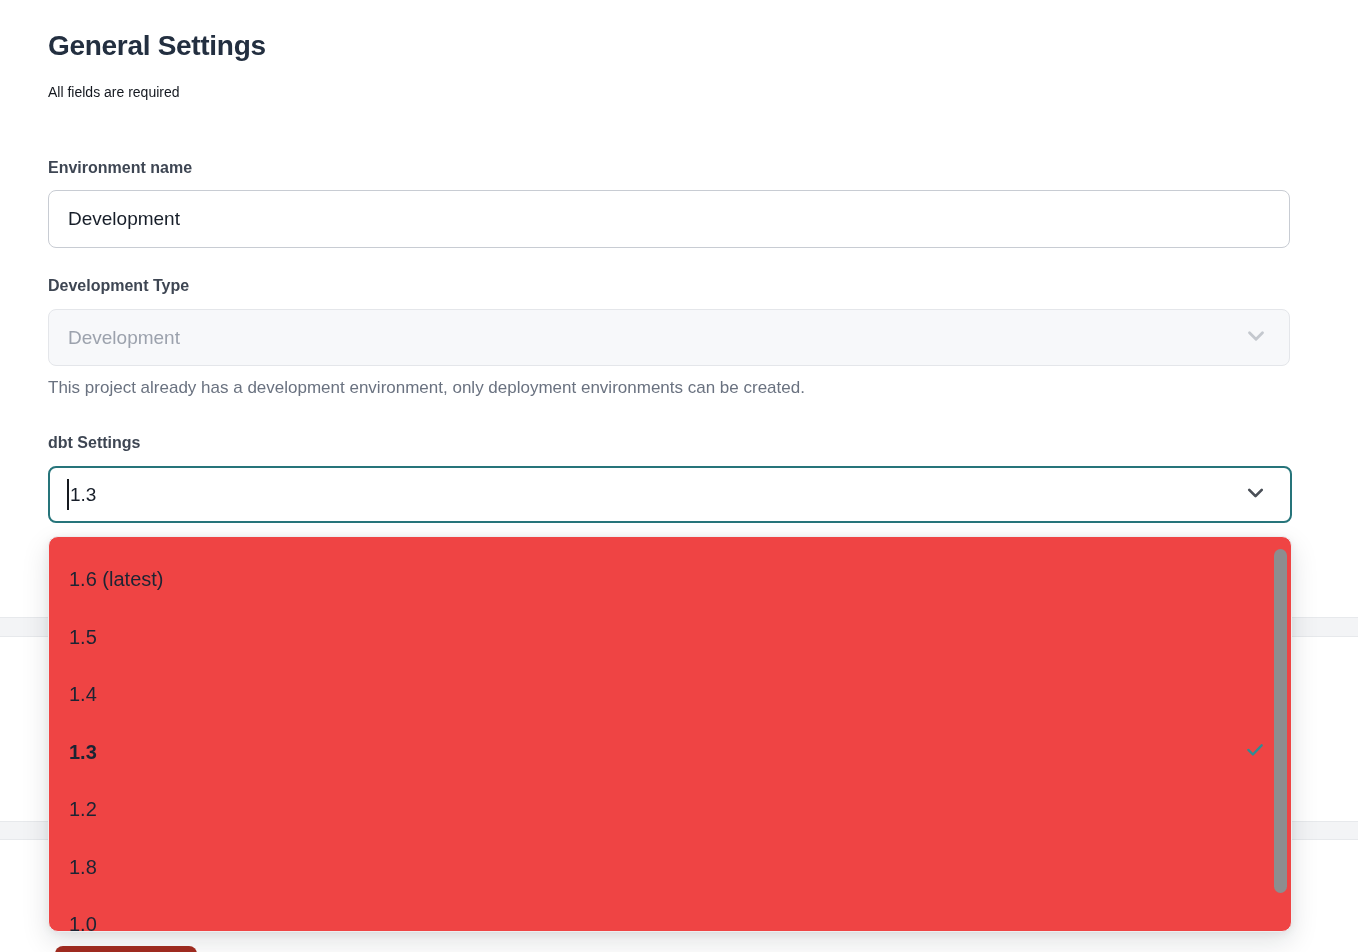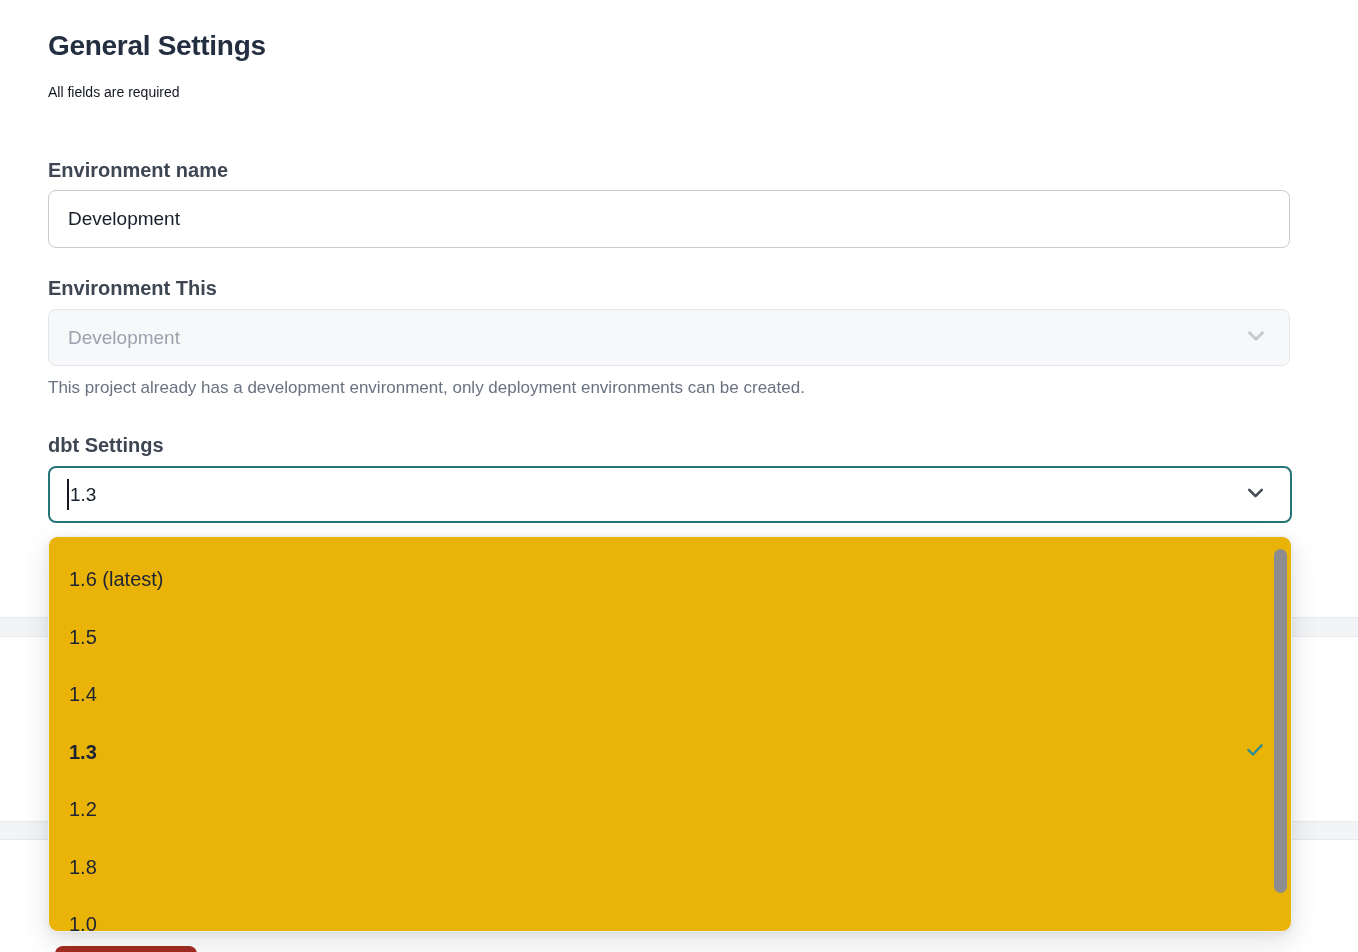--- a/index.html
+++ b/index.html
@@ -4,21 +4,21 @@
 <style>
   * { margin:0; padding:0; box-sizing:border-box; }
   html,body { width:1358px; height:952px; background:#ffffff; overflow:hidden;
               font-family:"Liberation Sans","DejaVu Sans",sans-serif; }
   .screen { position:relative; width:1358px; height:952px; background:#ffffff; overflow:hidden; }
 
   
   .page-title { position:absolute; left:48px; top:30px; font-size:28px; font-weight:700;
                 color:#232F40; letter-spacing:-0.3px; }
   .page-subtitle { position:absolute; left:48px; top:84px; font-size:14px; color:#14181F; }
-  .field-label { position:absolute; left:48px; font-size:20px; font-weight:700; color:#3E4653; }
+  .field-label { position:absolute; left:48px; font-size:16px; font-weight:700; color:#3E4653; }
   .helper-text { position:absolute; left:48px; top:378px; font-size:17px; color:#6A7280; }
 
   
   .text-input { position:absolute; left:48px; top:190px; width:1242px; height:58px;
                 border:1px solid #C8CCD3; border-radius:8px; background:#fff;
                 padding:0 0 0 19px; font-size:19px; color:#171E29; outline:none;
                 font-family:"Liberation Sans","DejaVu Sans",sans-serif; }
   .select-disabled { position:absolute; left:48px; top:309px; width:1242px; height:57px;
                 background:#F7F8FA; border:1px solid #E4E6EA; border-radius:8px;
                 display:flex; align-items:center; padding-left:19px; }
@@ -32,21 +32,21 @@
   .text-caret { width:2px; height:31px; background:#15191f; margin-right:1px; }
 
   
   .bg-band { position:absolute; left:0; width:1358px; background:#F3F4F6;
              border-top:1px solid #E7E9EC; border-bottom:1px solid #E7E9EC; z-index:1; }
   .band-1 { top:617px; height:20px; }
   .band-2 { top:821px; height:19px; }
 
   
   .dropdown-panel { position:absolute; left:48px; top:536px; width:1244px; height:396px;
-                    background:#eab308; border:1px solid #EDEEF0; border-radius:10px;
+                    background:#ef4444; border:1px solid #EDEEF0; border-radius:10px;
                     box-shadow:0 10px 28px rgba(20,24,31,0.12), 0 2px 8px rgba(20,24,31,0.06);
                     overflow:hidden; z-index:5; padding-top:14px; }
   .option { position:relative; height:57.5px; display:flex; align-items:center;
             padding-left:20px; font-size:20px; color:#1C2433; cursor:pointer; }
   .option.selected { font-weight:700; }
   .option .check { position:absolute; right:26px; top:50%; transform:translateY(-50%); }
 
   .scrollbar-thumb { position:absolute; right:4px; top:12px; width:13px; height:344px;
                      background:#8D8D8F; border-radius:7px; z-index:6; }
 
@@ -61,21 +61,21 @@
 
   <div class="bg-band band-1"></div>
   <div class="bg-band band-2"></div>
 
   <h1 class="page-title">General Settings</h1>
   <div class="page-subtitle">All fields are required</div>
 
   <label class="field-label" style="top:159px;">Environment name</label>
   <input class="text-input" type="text" value="Development" style="">
 
-  <label class="field-label" style="top:277px;">Environment This</label>
+  <label class="field-label" style="top:277px;">Development Type</label>
   <div class="select-disabled" aria-disabled="true">
     <span class="value">Development</span>
     <span class="chev">
       <svg width="26" height="26" viewBox="0 0 24 24" fill="none" stroke="#C4C8CE" stroke-width="2.6" stroke-linecap="round" stroke-linejoin="round">
         <polyline points="6 9 12 15 18 9"></polyline>
       </svg>
     </span>
   </div>
   <div class="helper-text">This project already has a development environment, only deployment environments can be created.</div>
 

